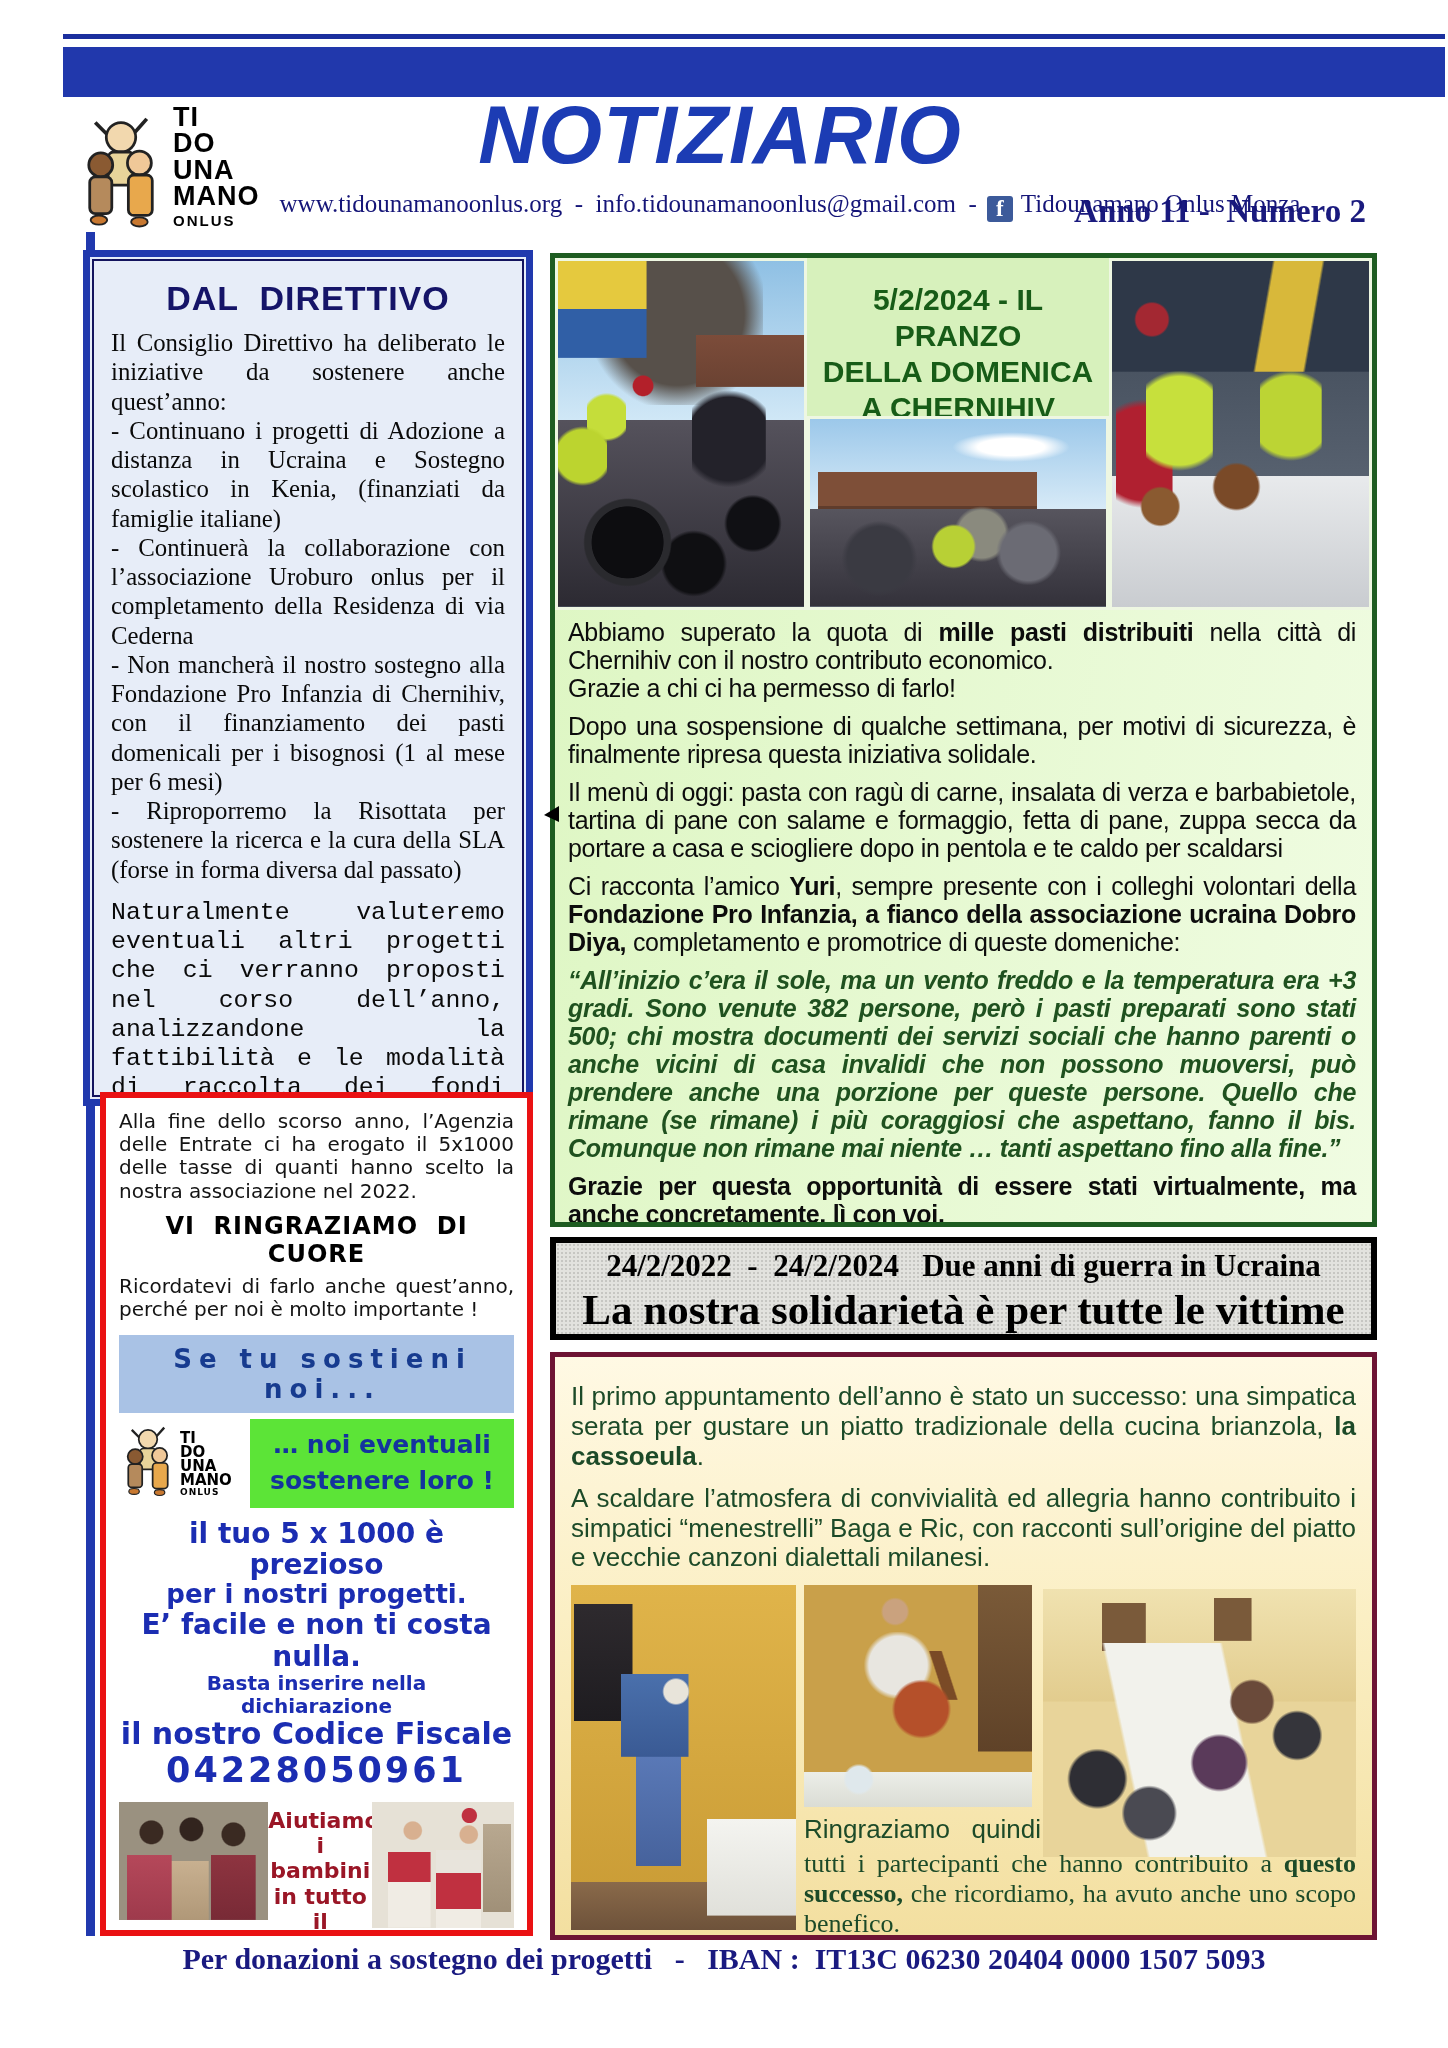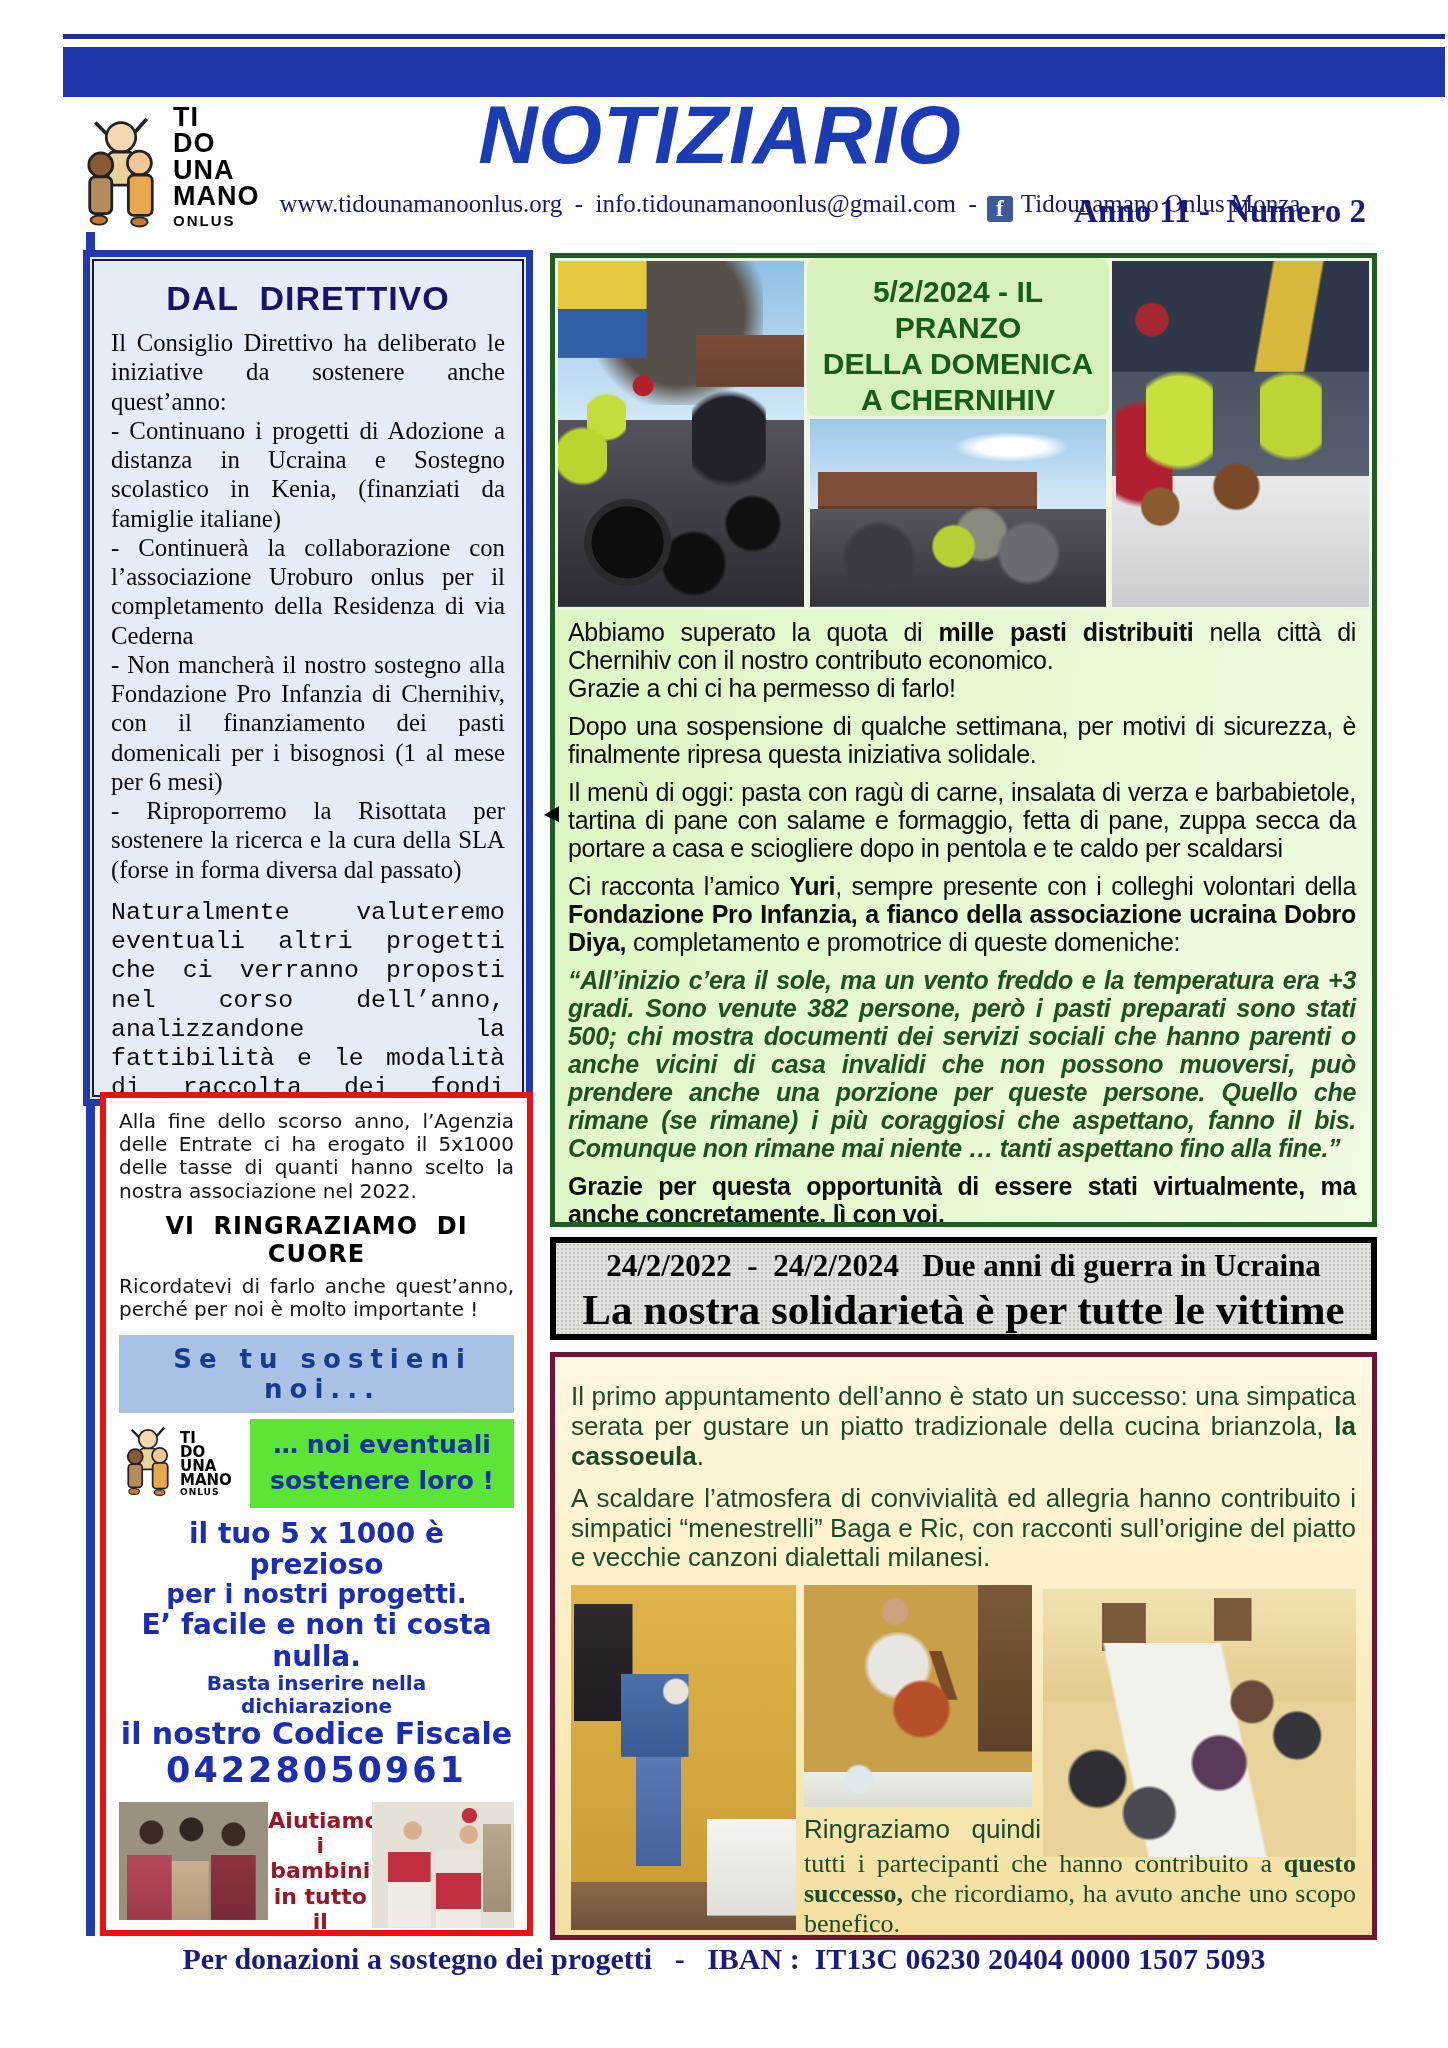--- a/index.html
+++ b/index.html
@@ -74,21 +74,21 @@
     background-position:24% 16%,72% 20%,72% 6%,16% 100%,66% 100%,98% 60%;background-repeat:no-repeat;}
 
   
   #green-box{left:550px;top:253px;width:827px;height:974px;border:5px solid #1E5C21;box-sizing:border-box;
              background:linear-gradient(100deg,#DDF6C2,#F0FCE2);overflow:hidden;}
   #collage{display:flex;height:352px;}
   #collage .cell{box-sizing:border-box;border:3px solid #eef7e2;}
   #ph1{width:252px;}
   #mid-col{width:302px;display:flex;flex-direction:column;}
   #caption{height:158px;background:#D7F1BC;text-align:center;color:#175C17;font-weight:bold;
-           font-size:30px;line-height:1.2;padding-top:16px;box-sizing:border-box;border-radius:10px;}
+           font-size:30px;line-height:1.2;padding-top:24px;box-sizing:border-box;}
   #ph2{flex:1;}
   #ph3{flex:1;}
   #green-text{padding:8px 16px 0 13px;font-size:25px;line-height:1.12;letter-spacing:-0.3px;
               text-align:justify;color:#0c0c0c;}
   #green-text .par{margin:0 0 10px;}
   #green-text .quote{color:#1F511F;font-weight:bold;font-style:italic;}
   #green-text .closing{font-weight:bold;}
   #pointer{left:544px;top:806px;width:0;height:0;border-top:9px solid transparent;
            border-bottom:7px solid transparent;border-right:15px solid #000;}
 

